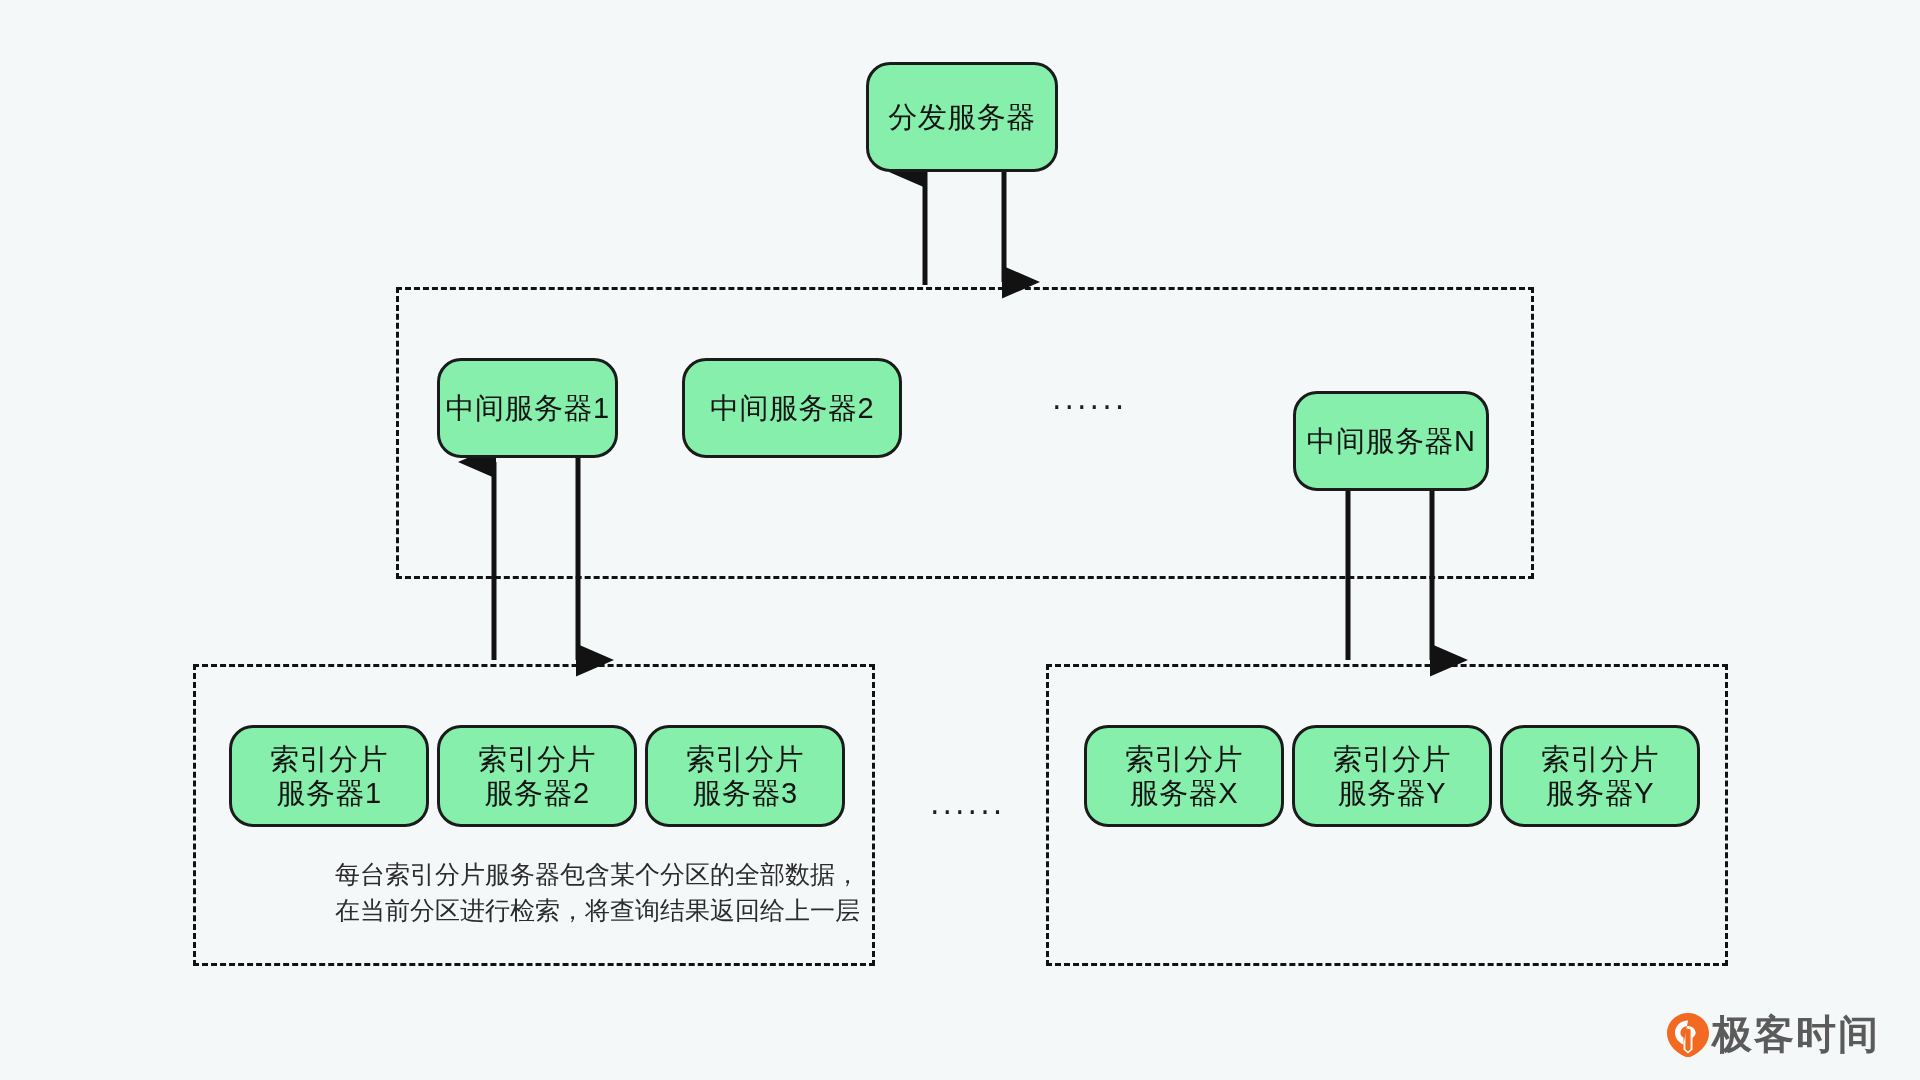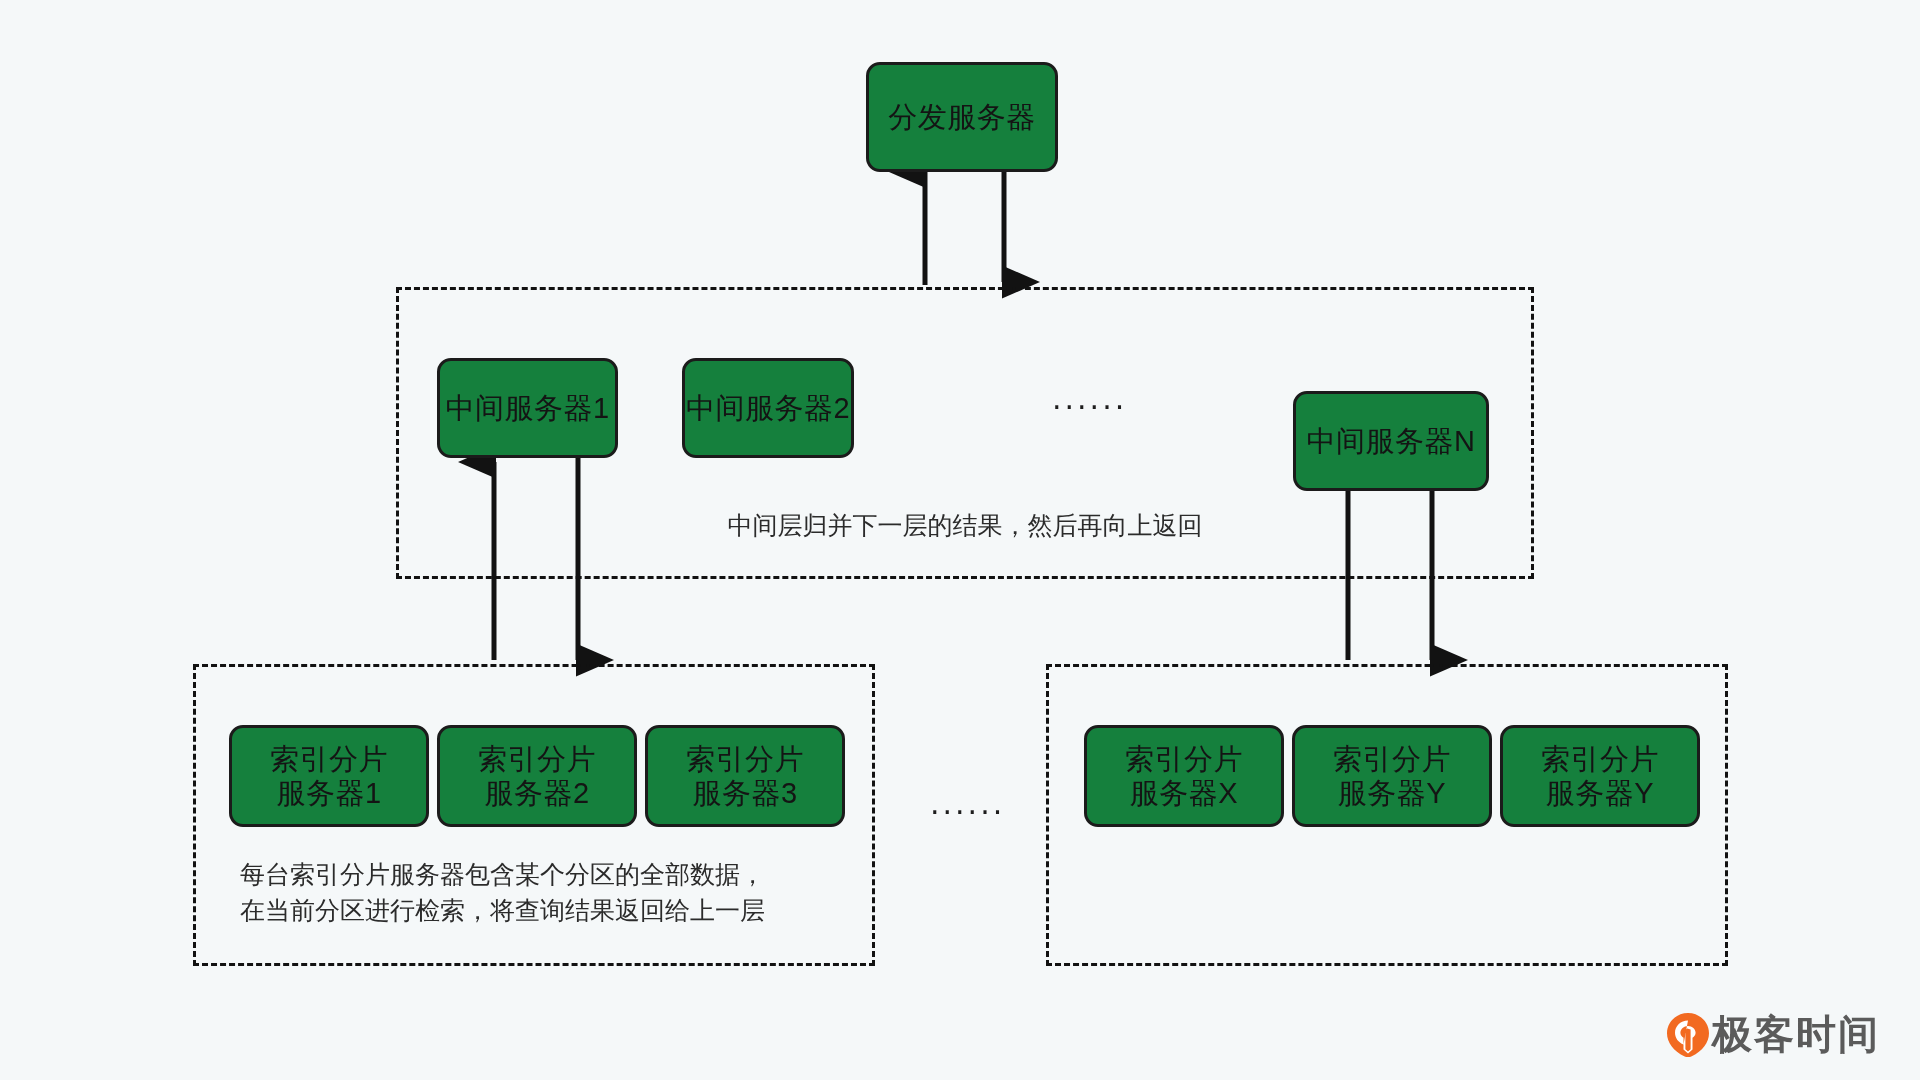--- a/index.html
+++ b/index.html
@@ -20,23 +20,23 @@
     position: absolute;
     left: 0; top: 0;
     width: 1920px;
     height: 1080px;
   }
 
   
   .node {
     position: absolute;
     box-sizing: border-box;
-    background: #15803d;
+    background: #86efac;
     border: 3px solid #1b1b1b;
-    border-radius: 14px;
+    border-radius: 24px;
     display: flex;
     flex-direction: column;
     align-items: center;
     justify-content: center;
     text-align: center;
     font-size: 29px;
     line-height: 1.18;
     letter-spacing: 0.5px;
     color: #141414;
     white-space: nowrap;
@@ -53,21 +53,21 @@
 
   
   .caption {
     position: absolute;
     font-size: 25px;
     line-height: 1.42;
     color: #2b2b2b;
     white-space: pre-line;
   }
   .caption.center { text-align: center; }
-  .caption.left   { text-align: left; }
+  .caption.left   { text-align: right; }
 
   
   .ellipsis {
     position: absolute;
     font-size: 30px;
     letter-spacing: 3px;
     color: #1d1d1d;
     font-family: "DejaVu Sans", sans-serif;
   }
 
@@ -141,31 +141,30 @@
   <div class="node" style="left:866px; top:62px; width:192px; height:110px;">
     <span class="l1">分发服务器</span>
   </div>
 
   <div class="group" style="left:396px; top:287px; width:1138px; height:292px;"></div>
 
   <div class="node" style="left:437px; top:358px; width:181px; height:100px;">
     <span>中间服务器1</span>
   </div>
 
-  <div class="node" style="left:682px; top:358px; width:172px; height:100px;">
+  <div class="node" style="left:682px; top:358px; width:220px; height:100px;">
     <span>中间服务器2</span>
   </div>
 
   <div class="ellipsis" style="left:1052px; top:390px;">······</div>
 
   <div class="node" style="left:1293px; top:358px; width:196px; height:100px;margin-top:33px;">
     <span>中间服务器N</span>
   </div>
 
-  <div class="caption center" style="left:540px; top:508px; width:850px;">中间层归并下一层的结果，然后再向上返回</div>
 
   <div class="group" style="left:193px; top:664px; width:682px; height:302px;"></div>
 
   <div class="node" style="left:229px; top:725px; width:200px; height:102px;">
     <span class="l1">索引分片</span>
     <span class="l2">服务器1</span>
   </div>
 
   <div class="node" style="left:437px; top:725px; width:200px; height:102px;">
     <span class="l1">索引分片</span>

